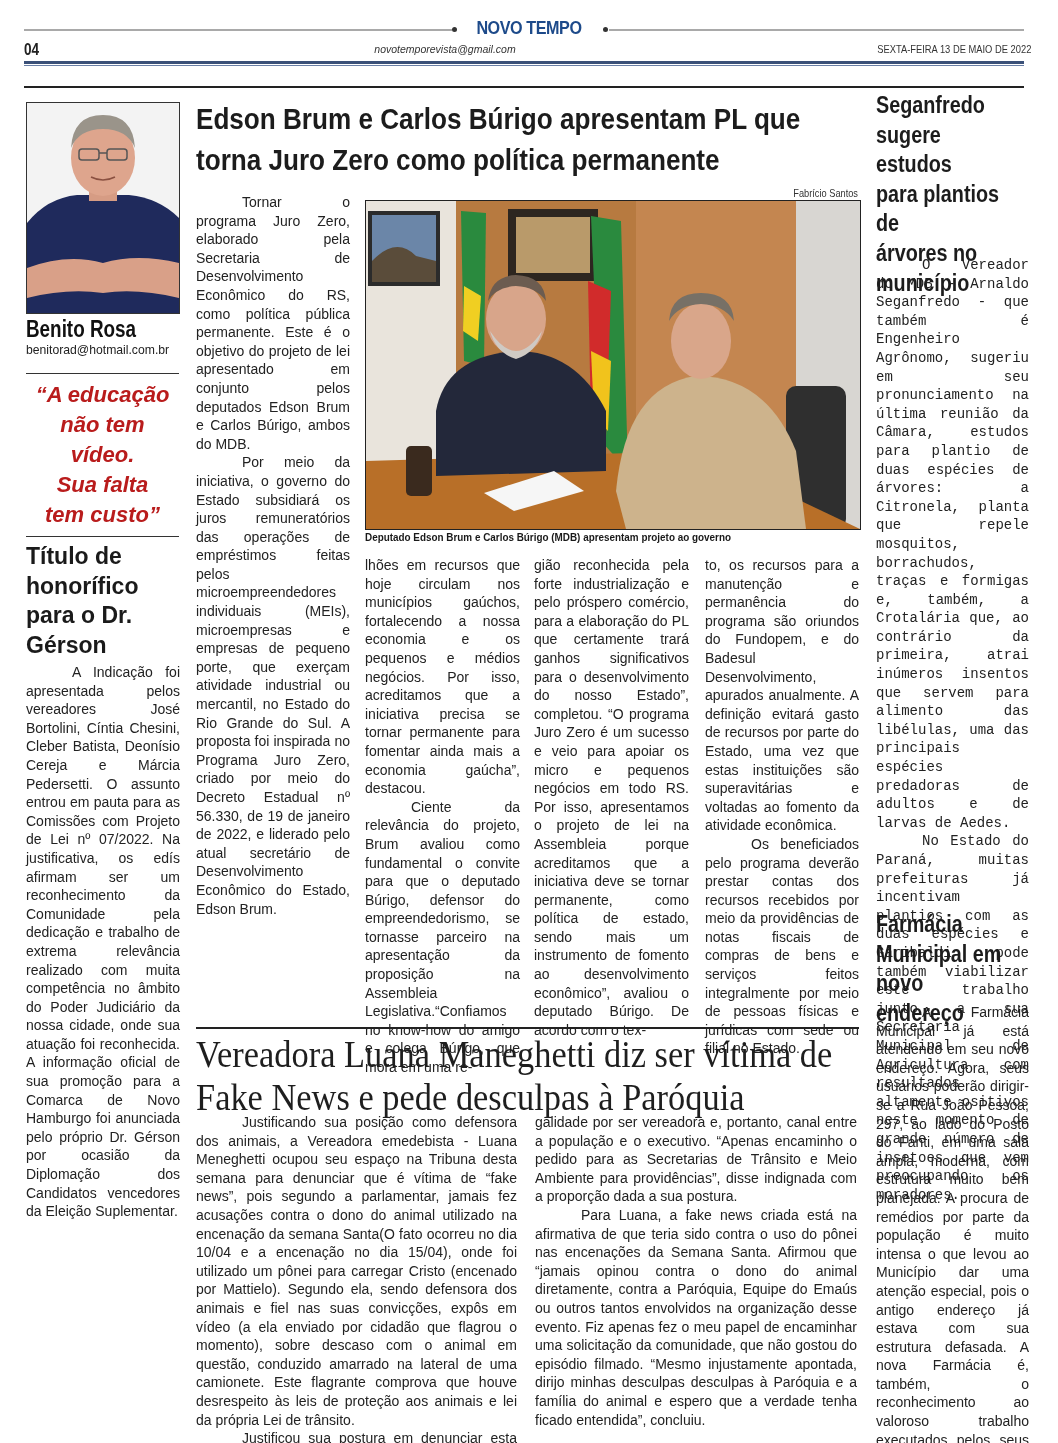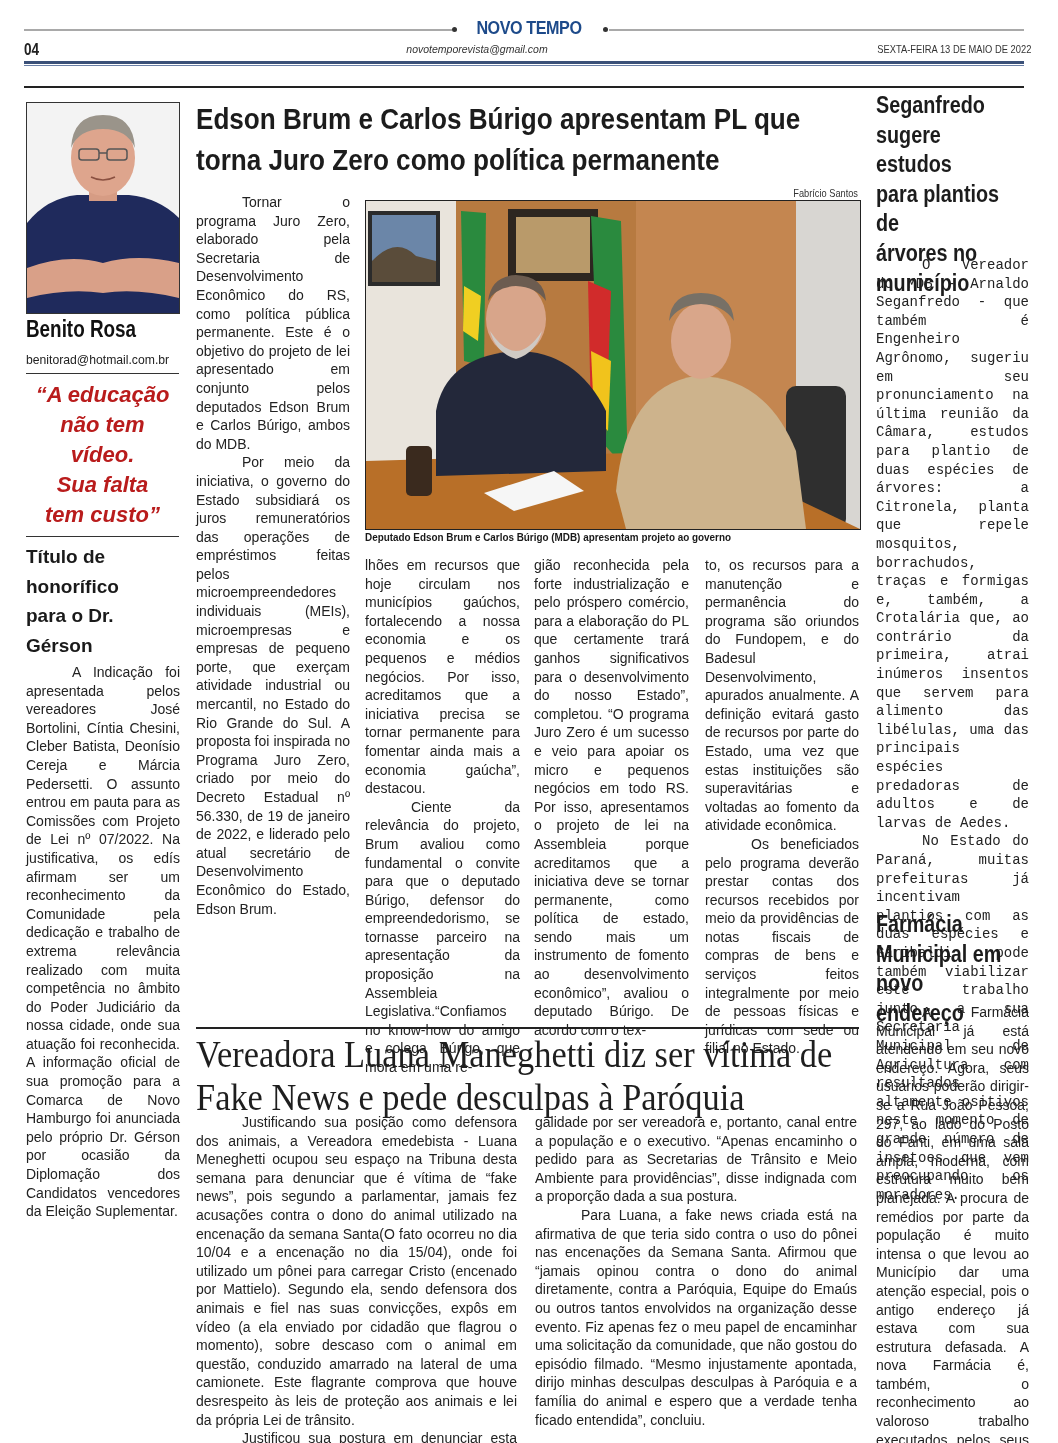--- a/index.html
+++ b/index.html
@@ -2,40 +2,40 @@
 <html><head>
 <meta charset="utf-8">
 <style>
   html, body { margin:0; padding:0; background:#ffffff; }
   body { width:1058px; height:1443px; position:relative; overflow:hidden; color:#1a1a1a; font-family:"Liberation Sans", sans-serif; }
 
   
   .mast-line { position:absolute; top:29px; height:2px; background:#a9a9a9; }
   .mast-dot { position:absolute; top:27px; width:5px; height:5px; border-radius:50%; background:#333; }
   .mast-title { position:absolute; top:17px; left:0; width:1058px; text-align:center; font-family:"Liberation Sans", sans-serif; font-weight:bold; font-size:19px; color:#1d4a8a; letter-spacing:-0.5px; transform:scaleX(0.85); }
-  .mast-email { position:absolute; top:43px; left:0; width:890px; text-align:center; font-style:italic; font-size:10.5px; color:#333;padding-left:32px; }
+  .mast-email { position:absolute; top:43px; left:0; width:890px; text-align:center; font-style:italic; font-size:10.5px; color:#333; }
   .page-num { position:absolute; top:40px; left:24px; font-size:17px; font-weight:bold; color:#222; transform:scaleX(0.8); transform-origin:left; }
   .page-date { position:absolute; top:43px; right:27px; font-size:11px; color:#333; transform:scaleX(0.85); transform-origin:right; }
   .rule-blue1 { position:absolute; top:61px; left:24px; width:1000px; height:3px; background:#3a5078; }
   .rule-blue2 { position:absolute; top:65px; left:24px; width:1000px; height:1px; background:#6a7fa6; }
   .rule-dark { position:absolute; top:86px; left:24px; width:1000px; height:2px; background:#222; }
 
   .text { font-size:14px; line-height:18.6px; text-align:justify; color:#222; }
   .text p { margin:0; }
   .ind { text-indent:46px; }
 
   
   .portrait { position:absolute; top:102px; left:26px; width:152px; height:210px; border:1px solid #333; overflow:hidden;
      background: linear-gradient(180deg,#f4f4f4 0%, #f2f2f2 40%, #ececec 100%); }
   .author-name { position:absolute; top:316px; left:26px; font-size:23px; font-weight:bold; color:#111; transform:scaleX(0.82); transform-origin:left; white-space:nowrap; }
-  .author-email { position:absolute; top:343px; left:26px; font-size:12.2px; color:#222; white-space:nowrap;margin-top:10px; }
+  .author-email { position:absolute; top:343px; left:26px; font-size:12.2px; color:#222; white-space:nowrap; }
   .quote-rule { position:absolute; top:373px; left:26px; width:153px; height:1px; background:#333; }
   .quote { position:absolute; top:380px; left:26px; width:153px; text-align:center; font-style:italic; font-weight:bold; font-size:22px; line-height:30px; color:#b91c1c; }
   .left-rule { position:absolute; top:536px; left:26px; width:153px; height:1px; background:#333; }
-  .left-head { position:absolute; top:542px; left:26px; width:160px; font-size:19px; line-height:29.5px; font-weight:bold; color:#1a1a1a; }
+  .left-head { position:absolute; top:542px; left:26px; width:160px; font-size:23px; line-height:29.5px; font-weight:bold; color:#1a1a1a; }
   .left-body { position:absolute; top:663px; left:26px; width:154px; }
 
   
   .main-head { position:absolute; top:99px; left:196px; width:680px; font-size:29px; line-height:41px; font-weight:bold; color:#1c1c1c; transform:scaleX(0.9); transform-origin:left top; white-space:nowrap; }
   .credit { position:absolute; top:187px; left:700px; width:158px; text-align:right; font-size:10.5px; color:#333; transform:scaleX(0.88); transform-origin:right; }
   .photo { position:absolute; top:200px; left:365px; width:494px; height:328px; border:1px solid #222; overflow:hidden; background:#c58a4c; }
   .caption { position:absolute; top:531px; left:365px; font-size:11.5px; font-weight:bold; color:#1a1a1a; white-space:nowrap; transform:scaleX(0.86); transform-origin:left; }
   .col-a { position:absolute; top:193px; left:196px; width:154px; }
   .col-b { position:absolute; top:556px; left:365px; width:155px; }
   .col-c { position:absolute; top:556px; left:534px; width:155px; }

